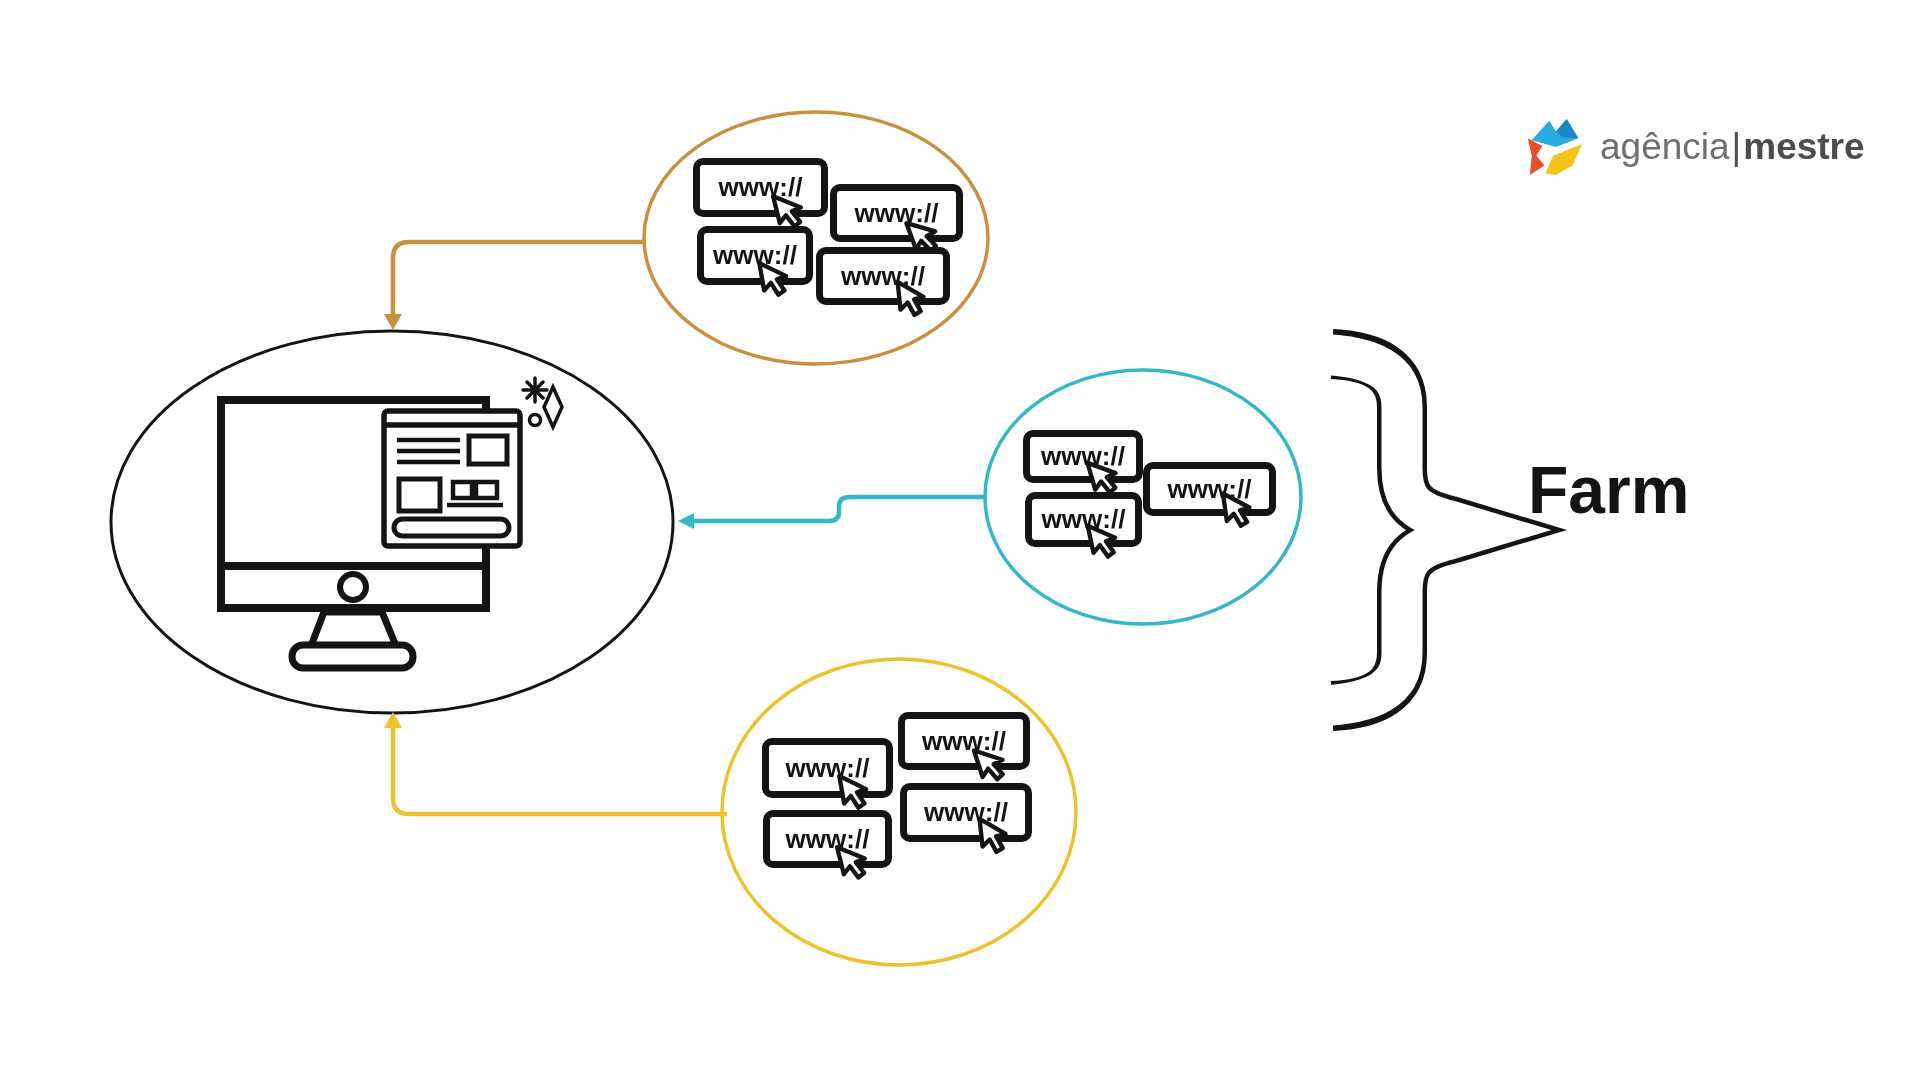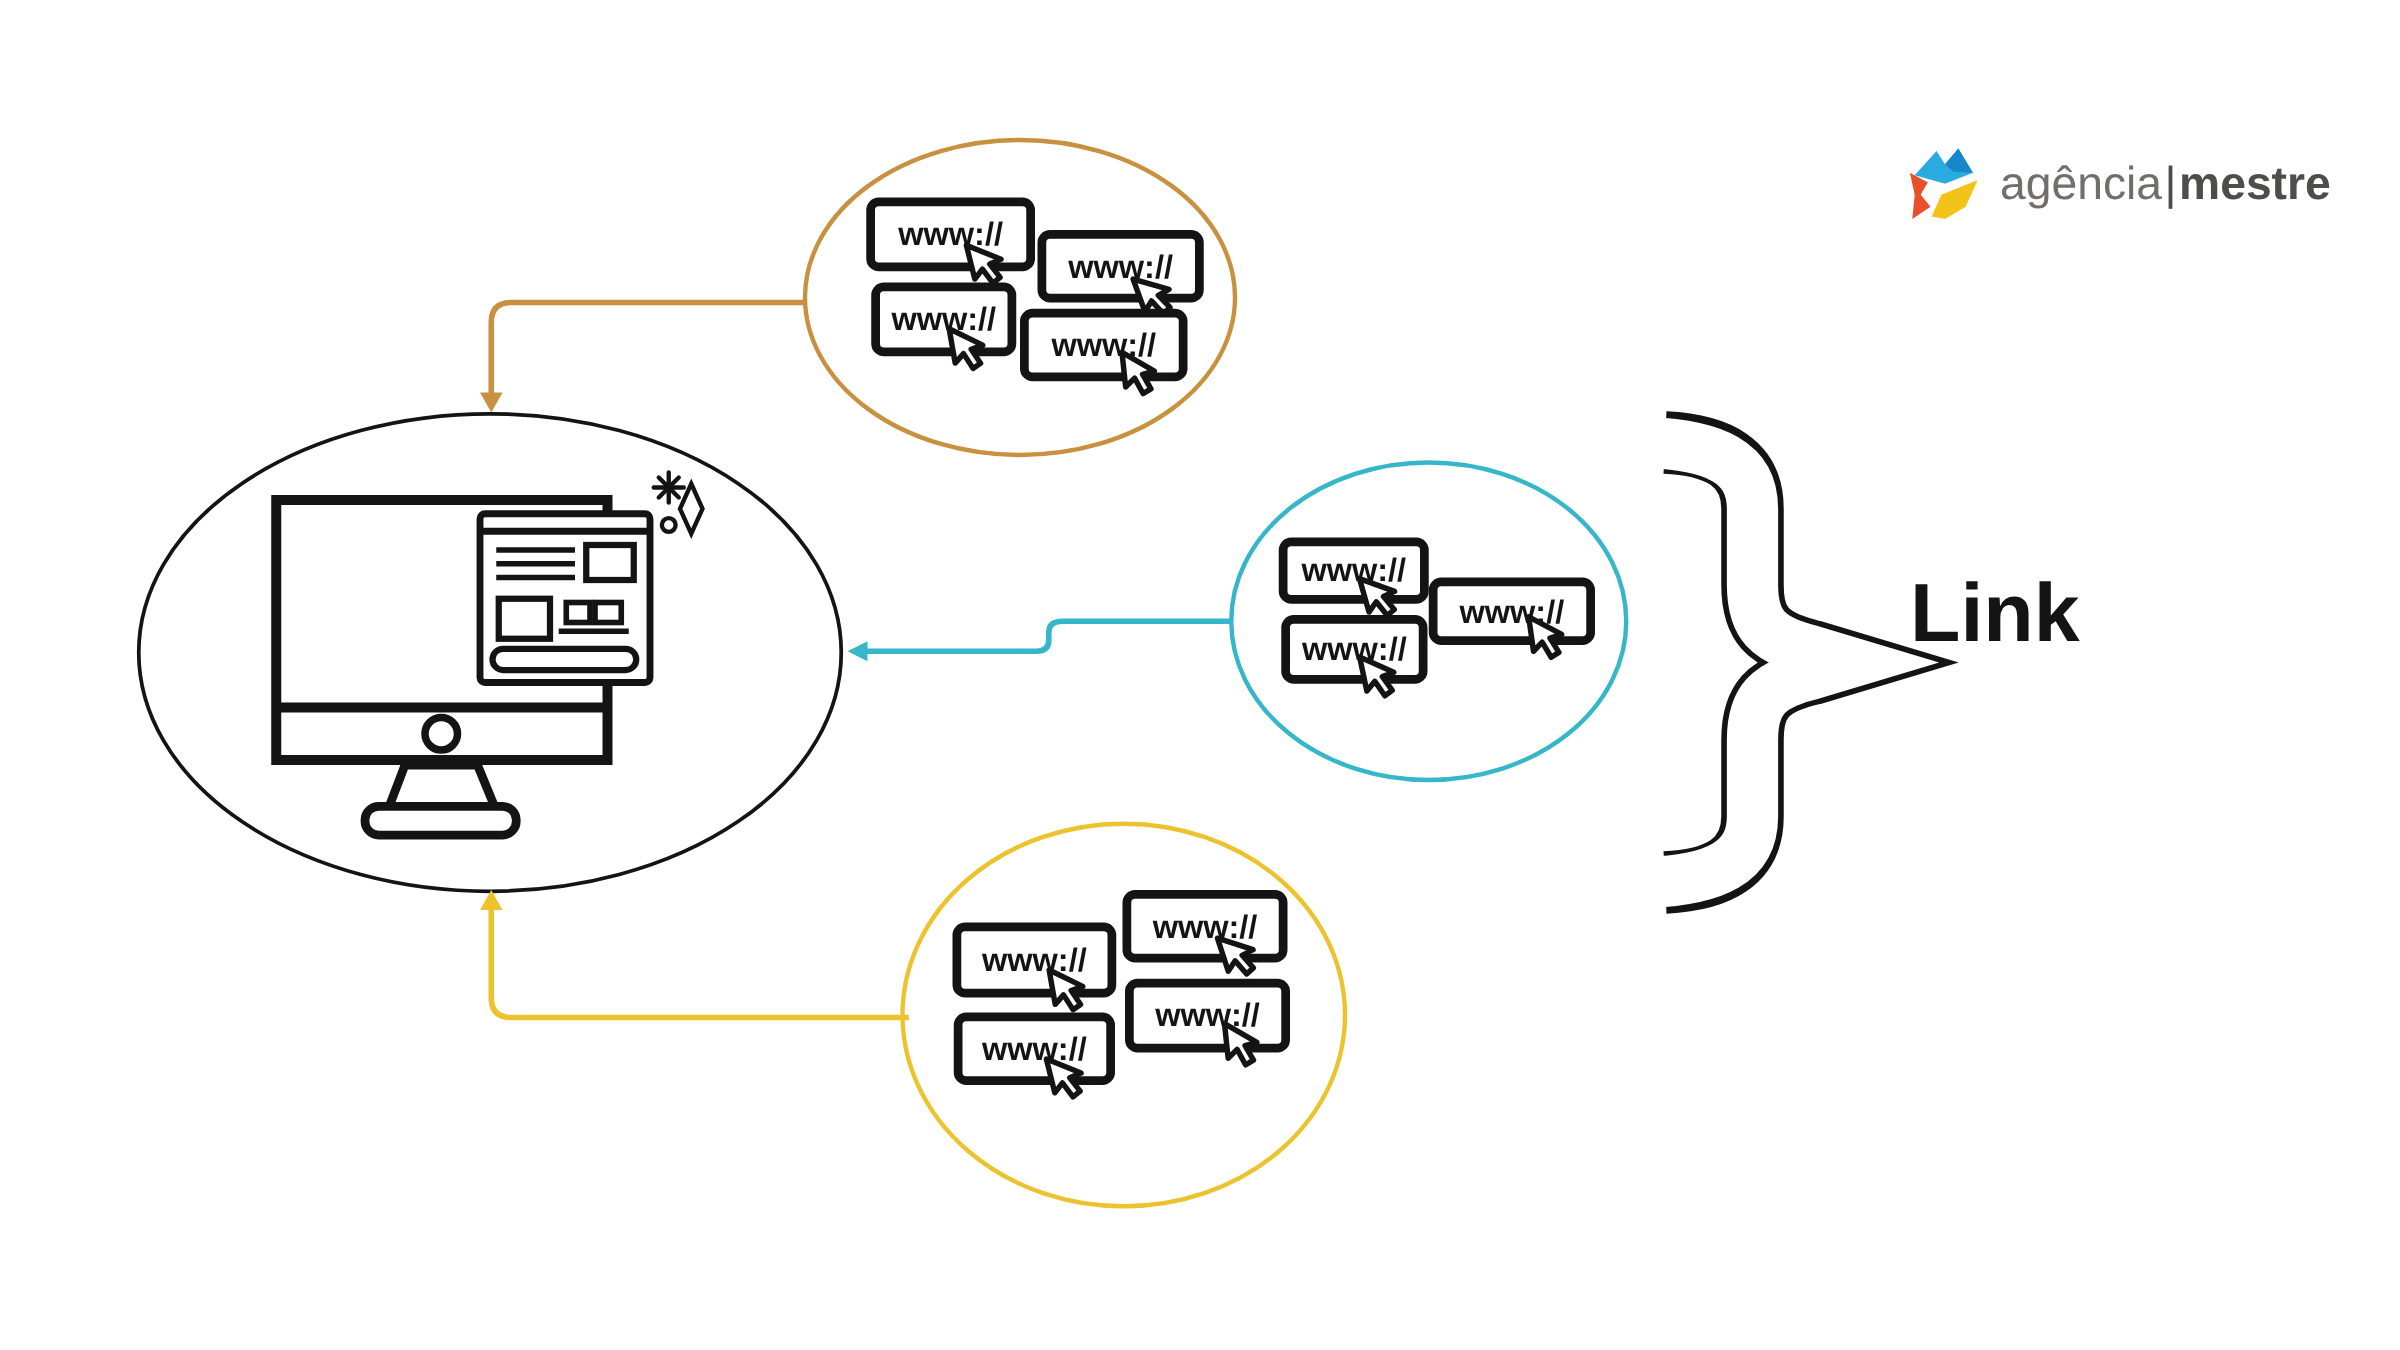--- a/index.html
+++ b/index.html
@@ -168,21 +168,21 @@
     </div>
     <div class="urlbox" style="left:763px;top:810px;width:129px;height:58px">
       <span class="urltext">www://</span>
       <svg class="cursor" viewBox="0 0 32 38" style="transform:rotate(-14deg)">
           <use href="#cursorShape"></use>
         </svg>
     </div>
   </div>
 
   <div class="linkfarm">
-    <span>Link</span><br>
+    <span>Farm</span><br>
   </div>
 
   <div class="logo">
     <svg class="logo-mark" viewBox="0 0 66 62">
       <polygon points="8,24 26,4 33,15 44,2 56,22 33,31" fill="#29ABE2"></polygon>
       <polygon points="44,2 56,22 40,21 33,15" fill="#1787C9"></polygon>
       <polygon points="4,22 19,30 13,40 21,50 6,60 8,40" fill="#E8502B"></polygon>
       <polygon points="22,58 30,40 60,28 50,50 33,60" fill="#F3C317"></polygon>
       <polygon points="19,30 33,31 30,40 13,40" fill="#ffffff"></polygon>
     </svg>

